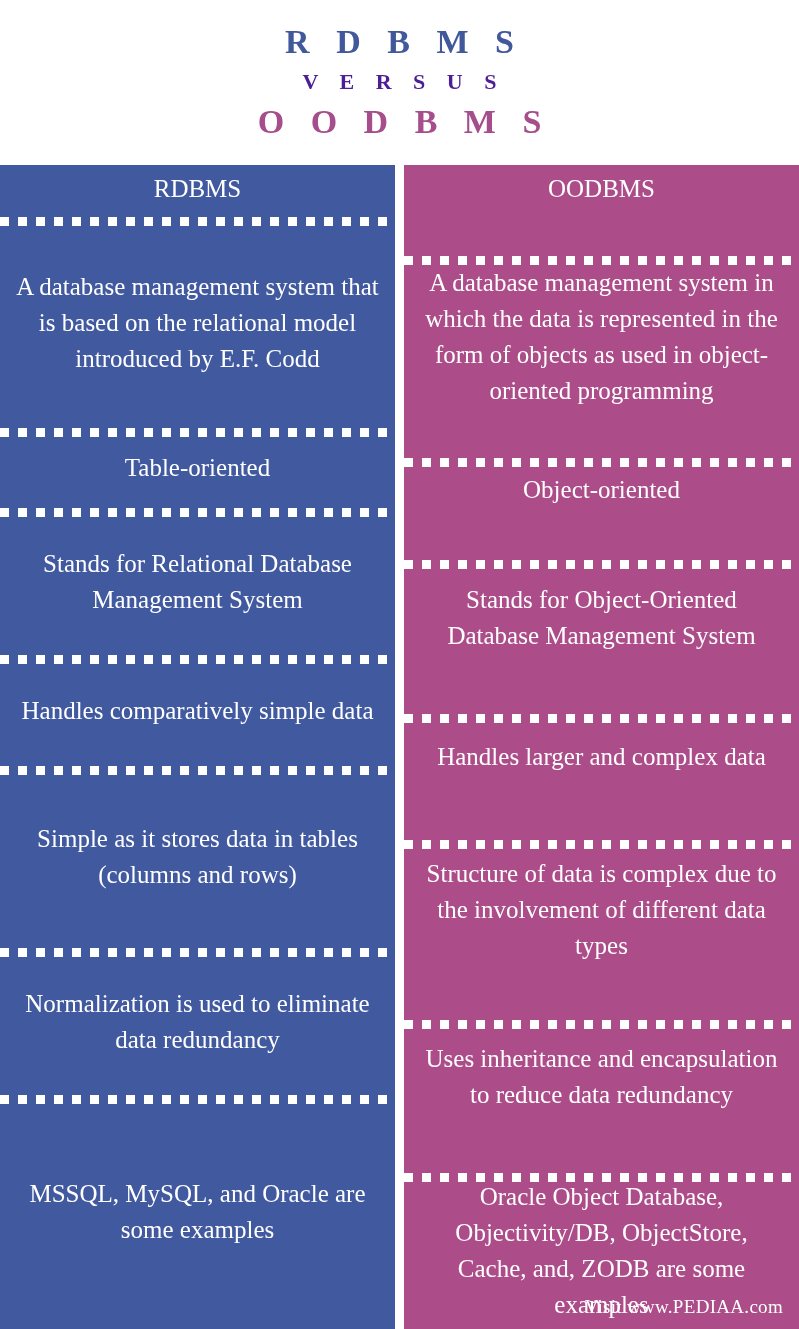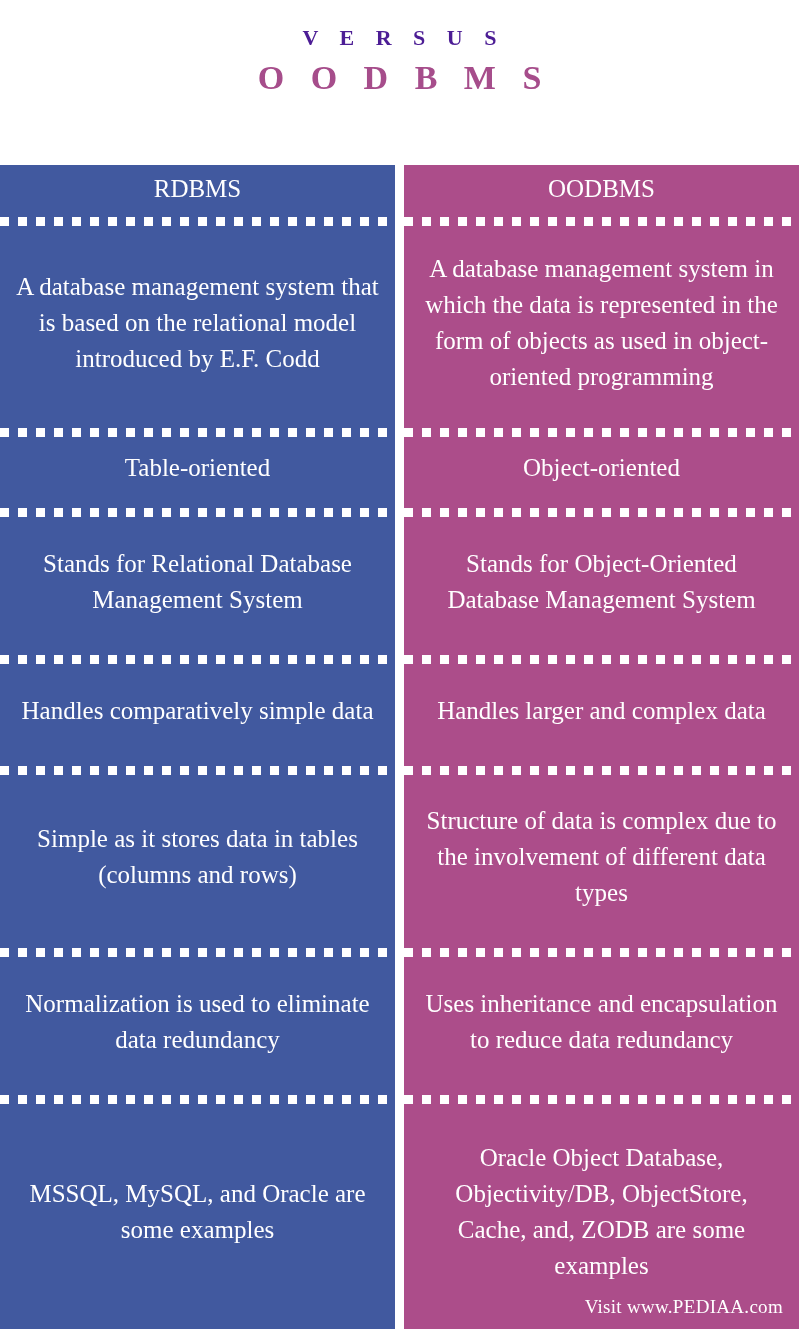--- a/index.html
+++ b/index.html
@@ -70,21 +70,21 @@
     flex-direction: column;
   }
 
   .column-gap {
     width: 9px;
     background: #ffffff;
     flex: 0 0 9px;
   }
 
   .col-left  { background: #41599F; }
-  .col-right { background: #AC4D8A; }
+  .col-right { background: #AC4D8A; gap: 39px; }
 
   .cell {
     position: relative;
     display: flex;
     align-items: center;
     justify-content: center;
     text-align: center;
     color: #ffffff;
     font-size: 25px;
     line-height: 36px;
@@ -135,20 +135,21 @@
   .h-r5    { height: 182px; }
   .h-r6    { height: 147px; }
   .h-r7    { flex: 1 1 auto; }
 </style>
 </head>
 <body>
 
 <div id="page">
 
   <div class="title-block">
+    <div class="title-main" style="color: rgb(65, 89, 155);">R D B M S</div>
     <div class="title-versus" style="color: #4c1d95;">V E R S U S</div>
     <div class="title-alt" style="color: rgb(166, 77, 139);">O O D B M S</div>
   </div>
 
   <div class="table">
 
     <div class="column col-left" style="background: rgb(65, 89, 159);">
 
       <div class="cell header h-hdr">
         <span class="cell-text">RDBMS</span>

